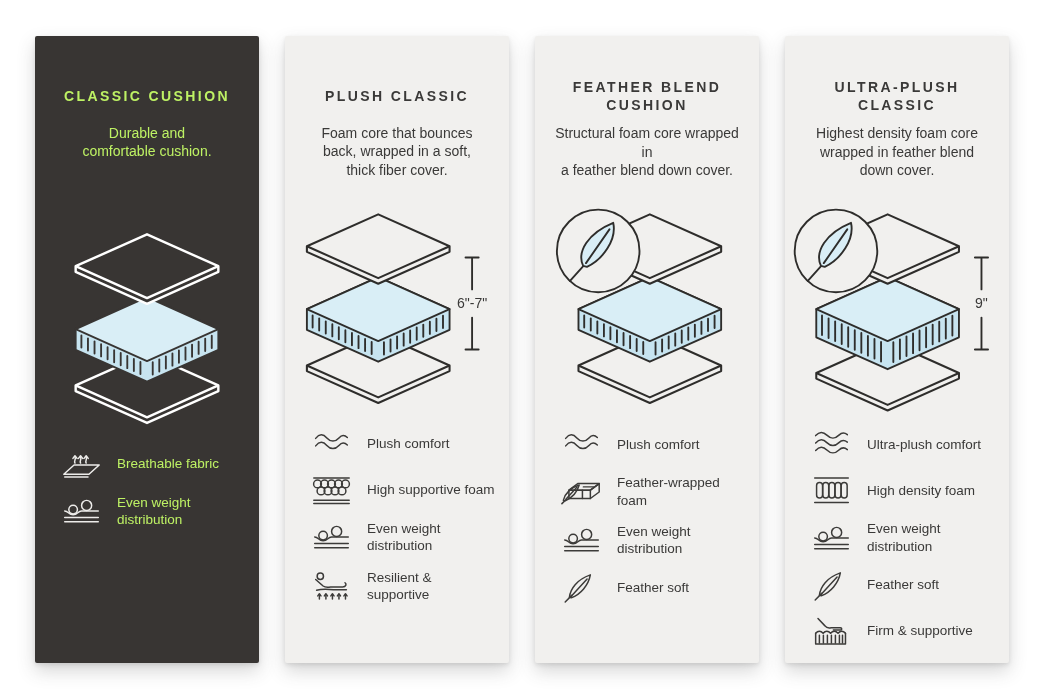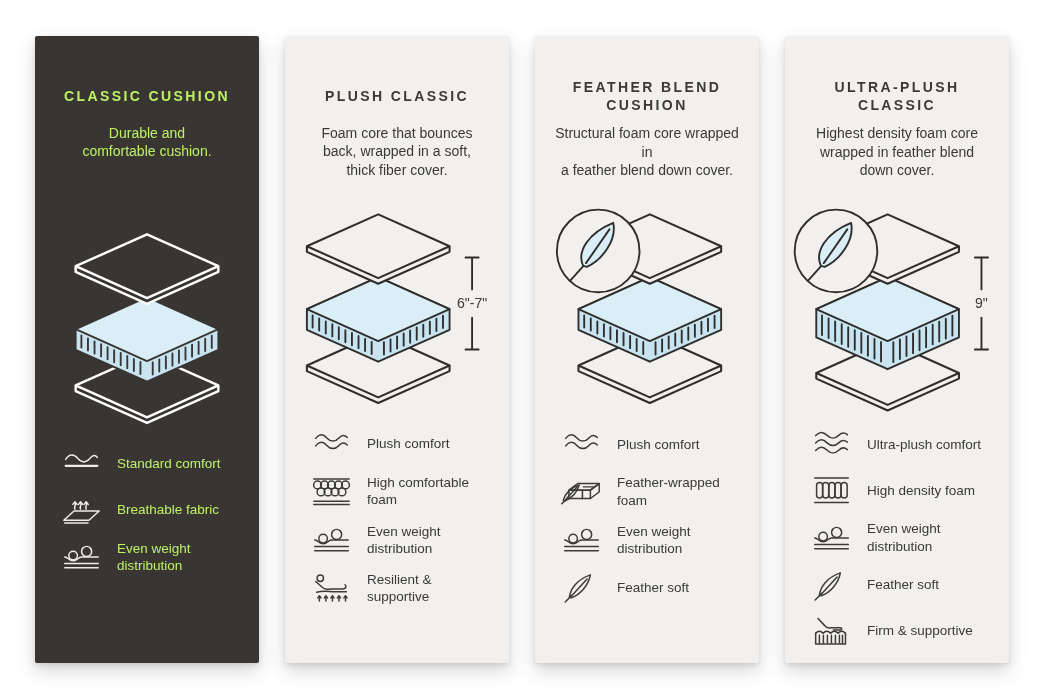--- a/index.html
+++ b/index.html
@@ -39,29 +39,20 @@
           <path d="M115 78 L191 112 l0 22 L115 168 L39 134 l0 -22 Z" fill="#c7e4f0" stroke="#383533" stroke-width="2" stroke-linejoin="round"></path>
           <path d="M115 78 L191 112 L115 146 L39 112 Z" fill="#d9eef6" stroke="#383533" stroke-width="2" stroke-linejoin="round"></path>
           <path d="M45.1 118.7 V131.7 M121.1 147.3 V160.3 M52.1 121.8 V134.8 M128.1 144.2 V157.2 M59.1 125.0 V138.0 M135.1 141.0 V154.0 M66.1 128.1 V141.1 M142.1 137.9 V150.9 M73.0 131.2 V144.2 M149.0 134.8 V147.8 M80.0 134.4 V147.4 M156.0 131.6 V144.6 M87.0 137.5 V150.5 M163.0 128.5 V141.5 M94.0 140.6 V153.6 M170.0 125.4 V138.4 M101.0 143.7 V156.7 M177.0 122.3 V135.3 M108.0 146.9 V159.9 M184.0 119.1 V132.1 " fill="none" stroke="#383533" stroke-width="2" stroke-linecap="round"></path>
           <path d="M115 11 L191 45 l0 6 L115 85 L39 51 l0 -6 Z" fill="#383533" stroke="#ffffff" stroke-width="2.6" stroke-linejoin="round"></path>
           <path d="M39 45 L115 79 L191 45" fill="none" stroke="#ffffff" stroke-width="2.6" stroke-linejoin="round"></path>
         </svg></div>
     <ul class="features">
       <li class="feature">
         <span class="ico">
             <svg viewBox="0 0 44 34" fill="none" stroke="currentColor" stroke-width="1.6" stroke-linecap="round" stroke-linejoin="round">
-              <path d="M5 12 C9 6 14 6 18 11 C22 16 27 16 31 11 C34 7 37 7 39 10"></path>
-              <path d="M5 19 H39" stroke-width="2.4"></path>
-            </svg>
-          </span>
-        <span class="flabel">Standard comfort</span>
-      </li>
-      <li class="feature">
-        <span class="ico">
-            <svg viewBox="0 0 44 34" fill="none" stroke="currentColor" stroke-width="1.6" stroke-linecap="round" stroke-linejoin="round">
               <path d="M3 28 L14 18 L41 18 L30 28 Z"></path>
               <path d="M4 31 H29"></path>
               <path d="M15 16 C13.5 13.5 16.5 12 15 9.5 M21 16 C19.5 13.5 22.5 12 21 9.5 M27 16 C25.5 13.5 28.5 12 27 9.5"></path>
               <path d="M12.8 11 L15 8.2 L17.2 11 M18.8 11 L21 8.2 L23.2 11 M24.8 11 L27 8.2 L29.2 11"></path>
             </svg>
           </span>
         <span class="flabel">Breathable fabric</span>
       </li>
       <li class="feature">
         <span class="ico">
@@ -113,21 +104,21 @@
               <circle cx="14.5" cy="10.5" r="4.2"></circle>
               <circle cx="22" cy="10.5" r="4.2"></circle>
               <circle cx="29.5" cy="10.5" r="4.2"></circle>
               <circle cx="37" cy="10.5" r="4.2"></circle>
               <circle cx="10.75" cy="18" r="4.2"></circle>
               <circle cx="18.25" cy="18" r="4.2"></circle>
               <circle cx="25.75" cy="18" r="4.2"></circle>
               <circle cx="33.25" cy="18" r="4.2"></circle>
             </svg>
           </span>
-        <span class="flabel">High comfortable foam</span>
+        <span class="flabel">High supportive foam</span>
       </li>
       <li class="feature">
         <span class="ico">
             <svg viewBox="0 0 44 34" fill="none" stroke="currentColor" stroke-width="1.6" stroke-linecap="round" stroke-linejoin="round">
               <circle cx="13" cy="15.5" r="4.6"></circle>
               <circle cx="27.5" cy="11" r="5.4"></circle>
               <path d="M4 17 C8 17 8 21 13 21 C18 21 18 17 22 17 H40"></path>
               <path d="M4 24 H40 M4 28.5 H40"></path>
             </svg>
           </span>

